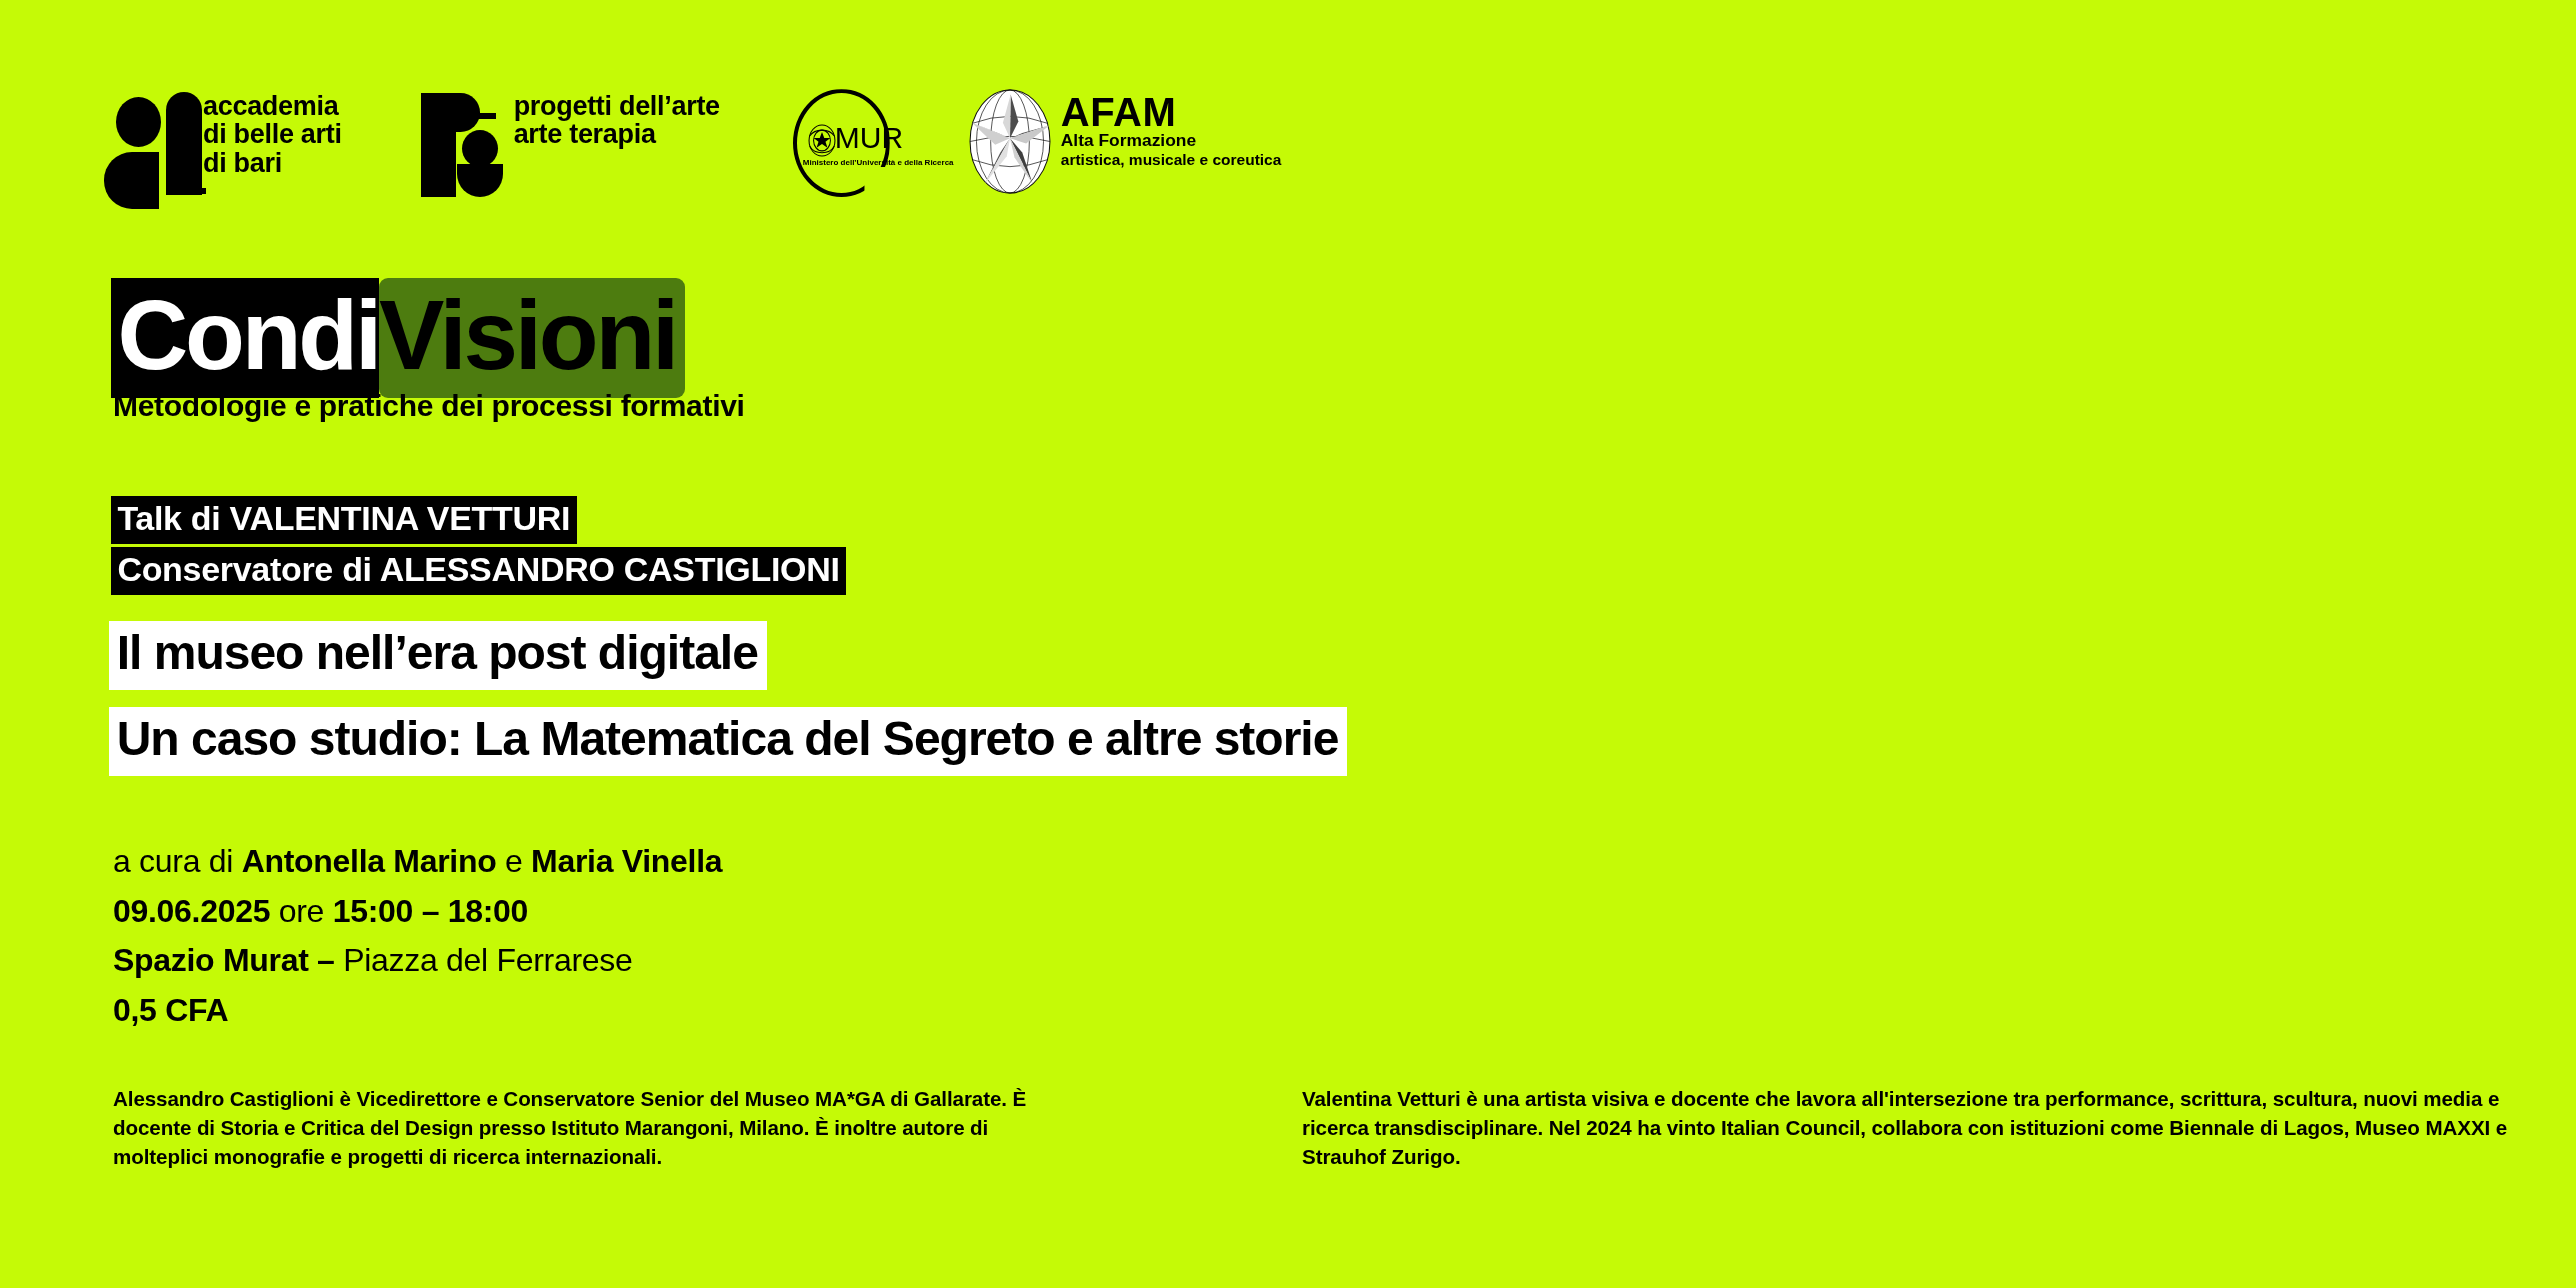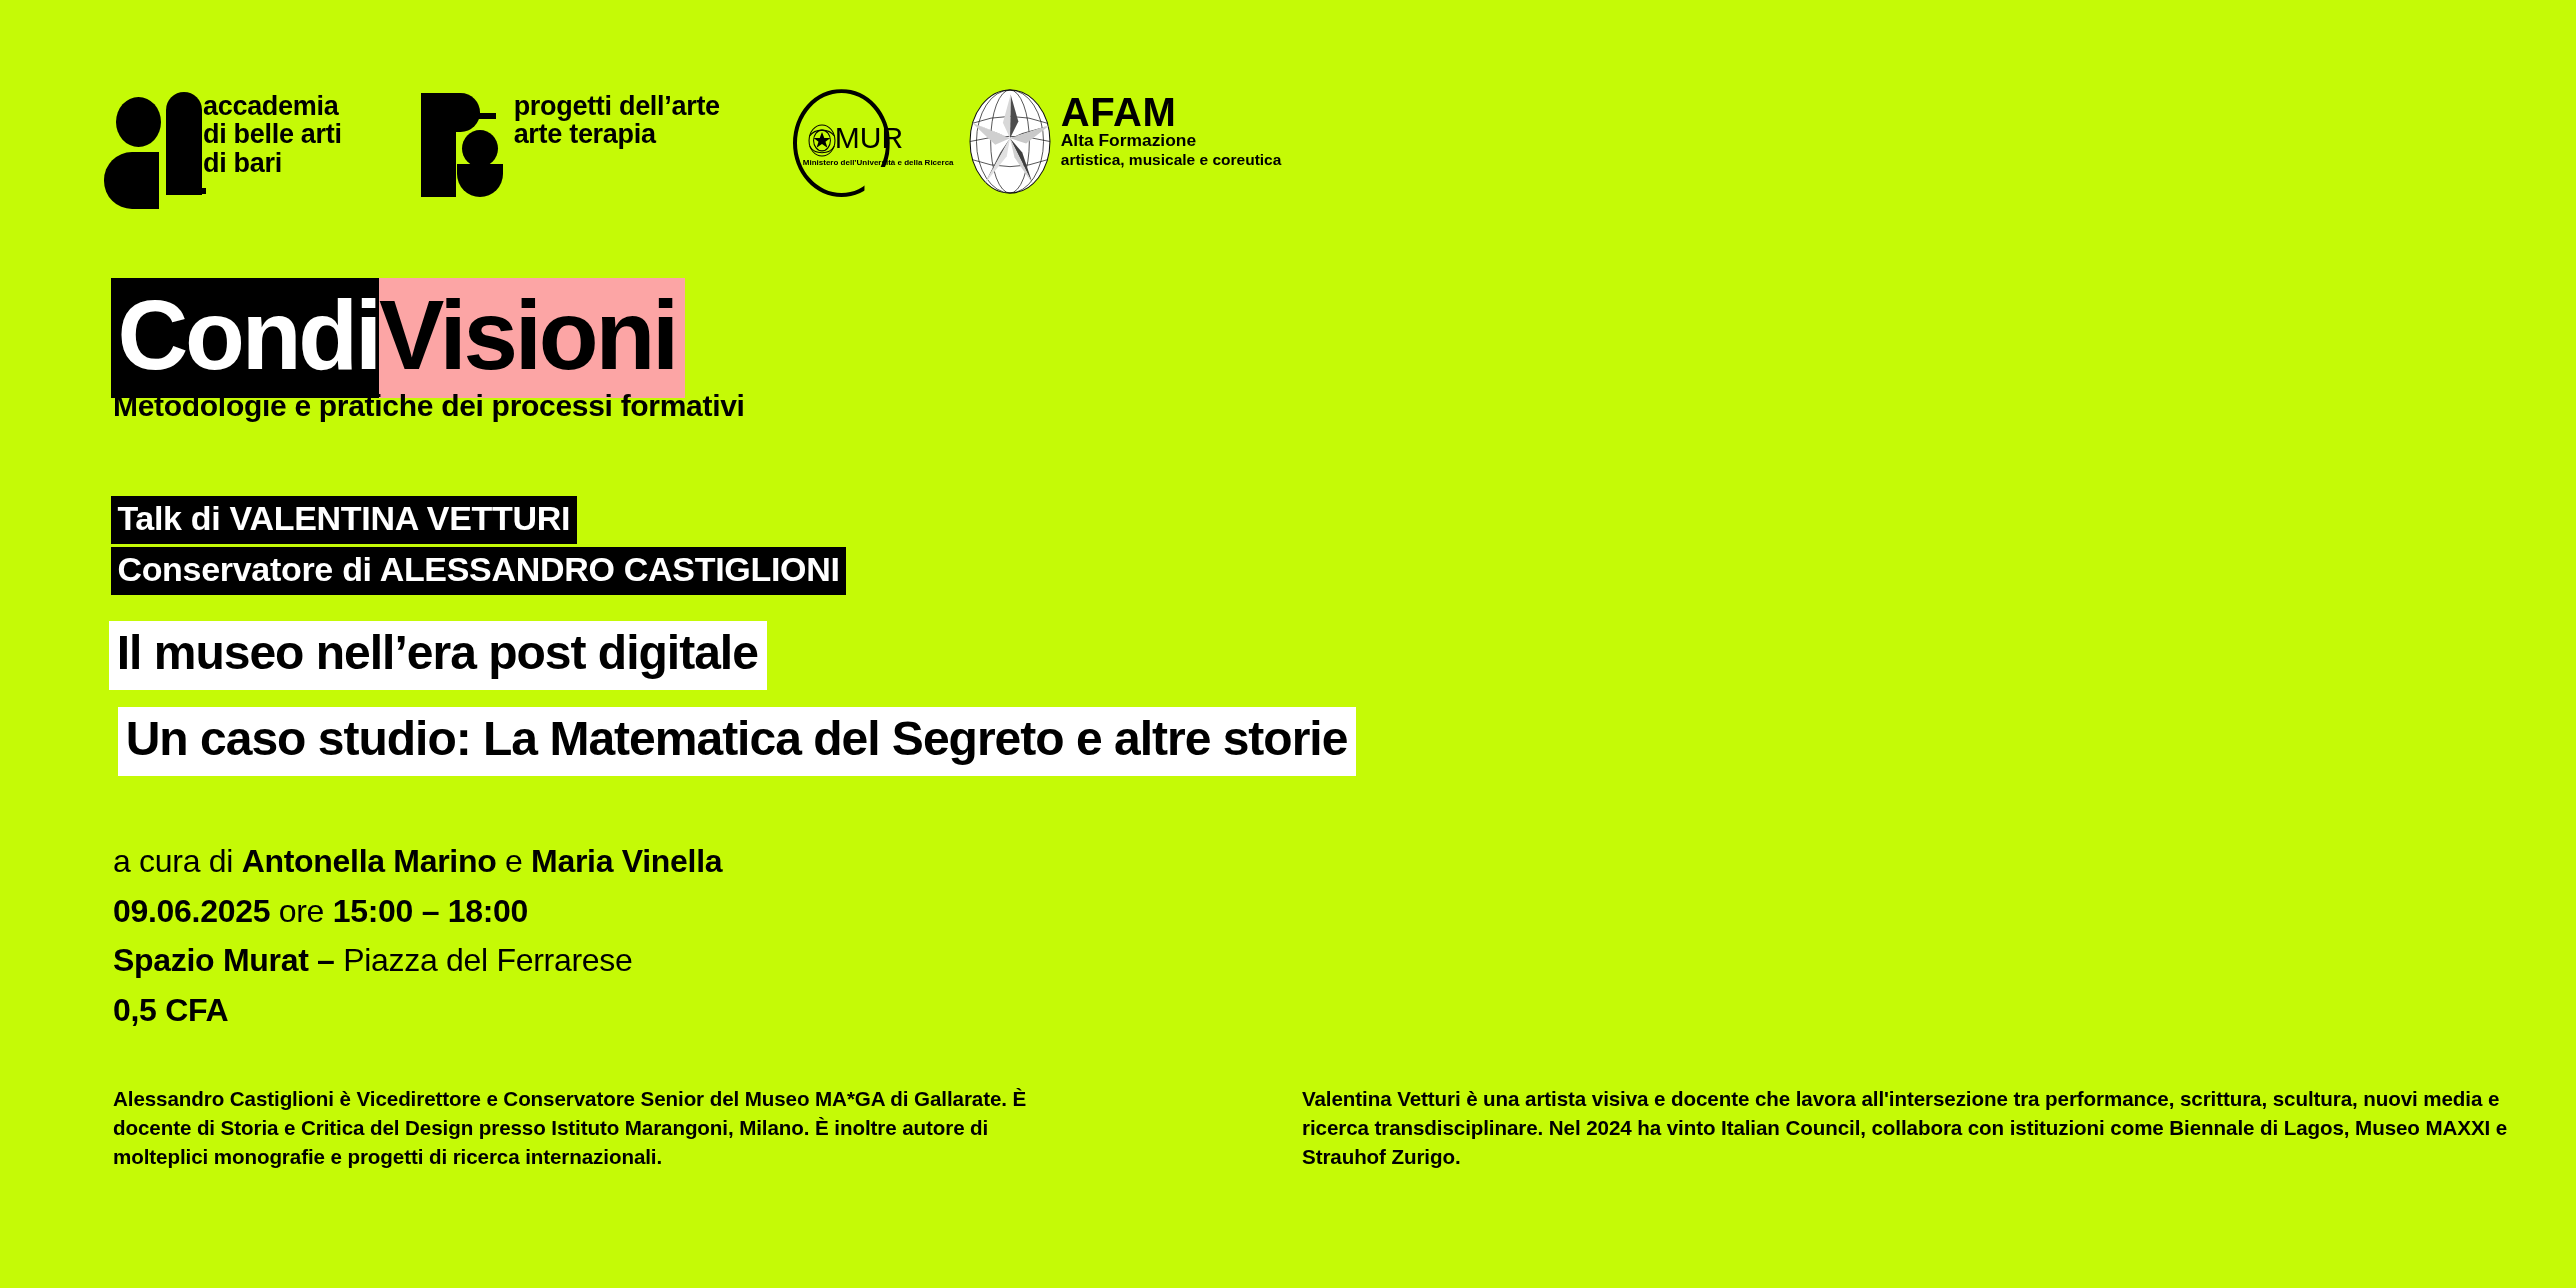--- a/index.html
+++ b/index.html
@@ -100,21 +100,21 @@
     position:absolute; left:111px; top:278px;
     display:flex; align-items:stretch;
     font-weight:bold; font-size:98px; line-height:1;
     letter-spacing:-3.2px;
   }
   #brand .seg{
     display:flex; align-items:center; padding:7.7px 0 14px 0;
     font-family:"Liberation Sans", sans-serif;
   }
   #brand .seg-a{ background:#000; color:#fff; padding-left:6.4px; padding-right:0; }
-  #brand .seg-b{ background:#fca5a5; color:#000; padding-right:9px; }
+  #brand .seg-b{ background:#4d7c0f; color:#000; padding-right:9px;border-radius:9px; }
 
   #brand-sub{
     position:absolute; left:113px; top:391px;
     font-weight:bold; font-size:30px; letter-spacing:-0.3px; line-height:1;
   }
 
   
   .inv-line{
     position:absolute;
     background:#000; color:#fff;
@@ -125,21 +125,21 @@
   #speaker-2{ left:111px; top:547px; }
 
   
   .hl-line{
     position:absolute;
     background:#fff; color:#000;
     font-weight:bold; font-size:48px; line-height:1.14;
     padding:5.2px 9px 9px 7.7px; white-space:nowrap; letter-spacing:-1px;
   }
   #talk-1{ left:109px; top:621px; }
-  #talk-2{ left:118px; top:707px; }
+  #talk-2{ left:109px; top:707px; }
 
   
   #details{ position:absolute; left:113px; top:837px; }
   .detail{
     font-size:32px; line-height:1.55; letter-spacing:-0.3px; white-space:nowrap;
     font-weight:normal;
   }
   .detail b{ font-weight:bold; }
 
   

